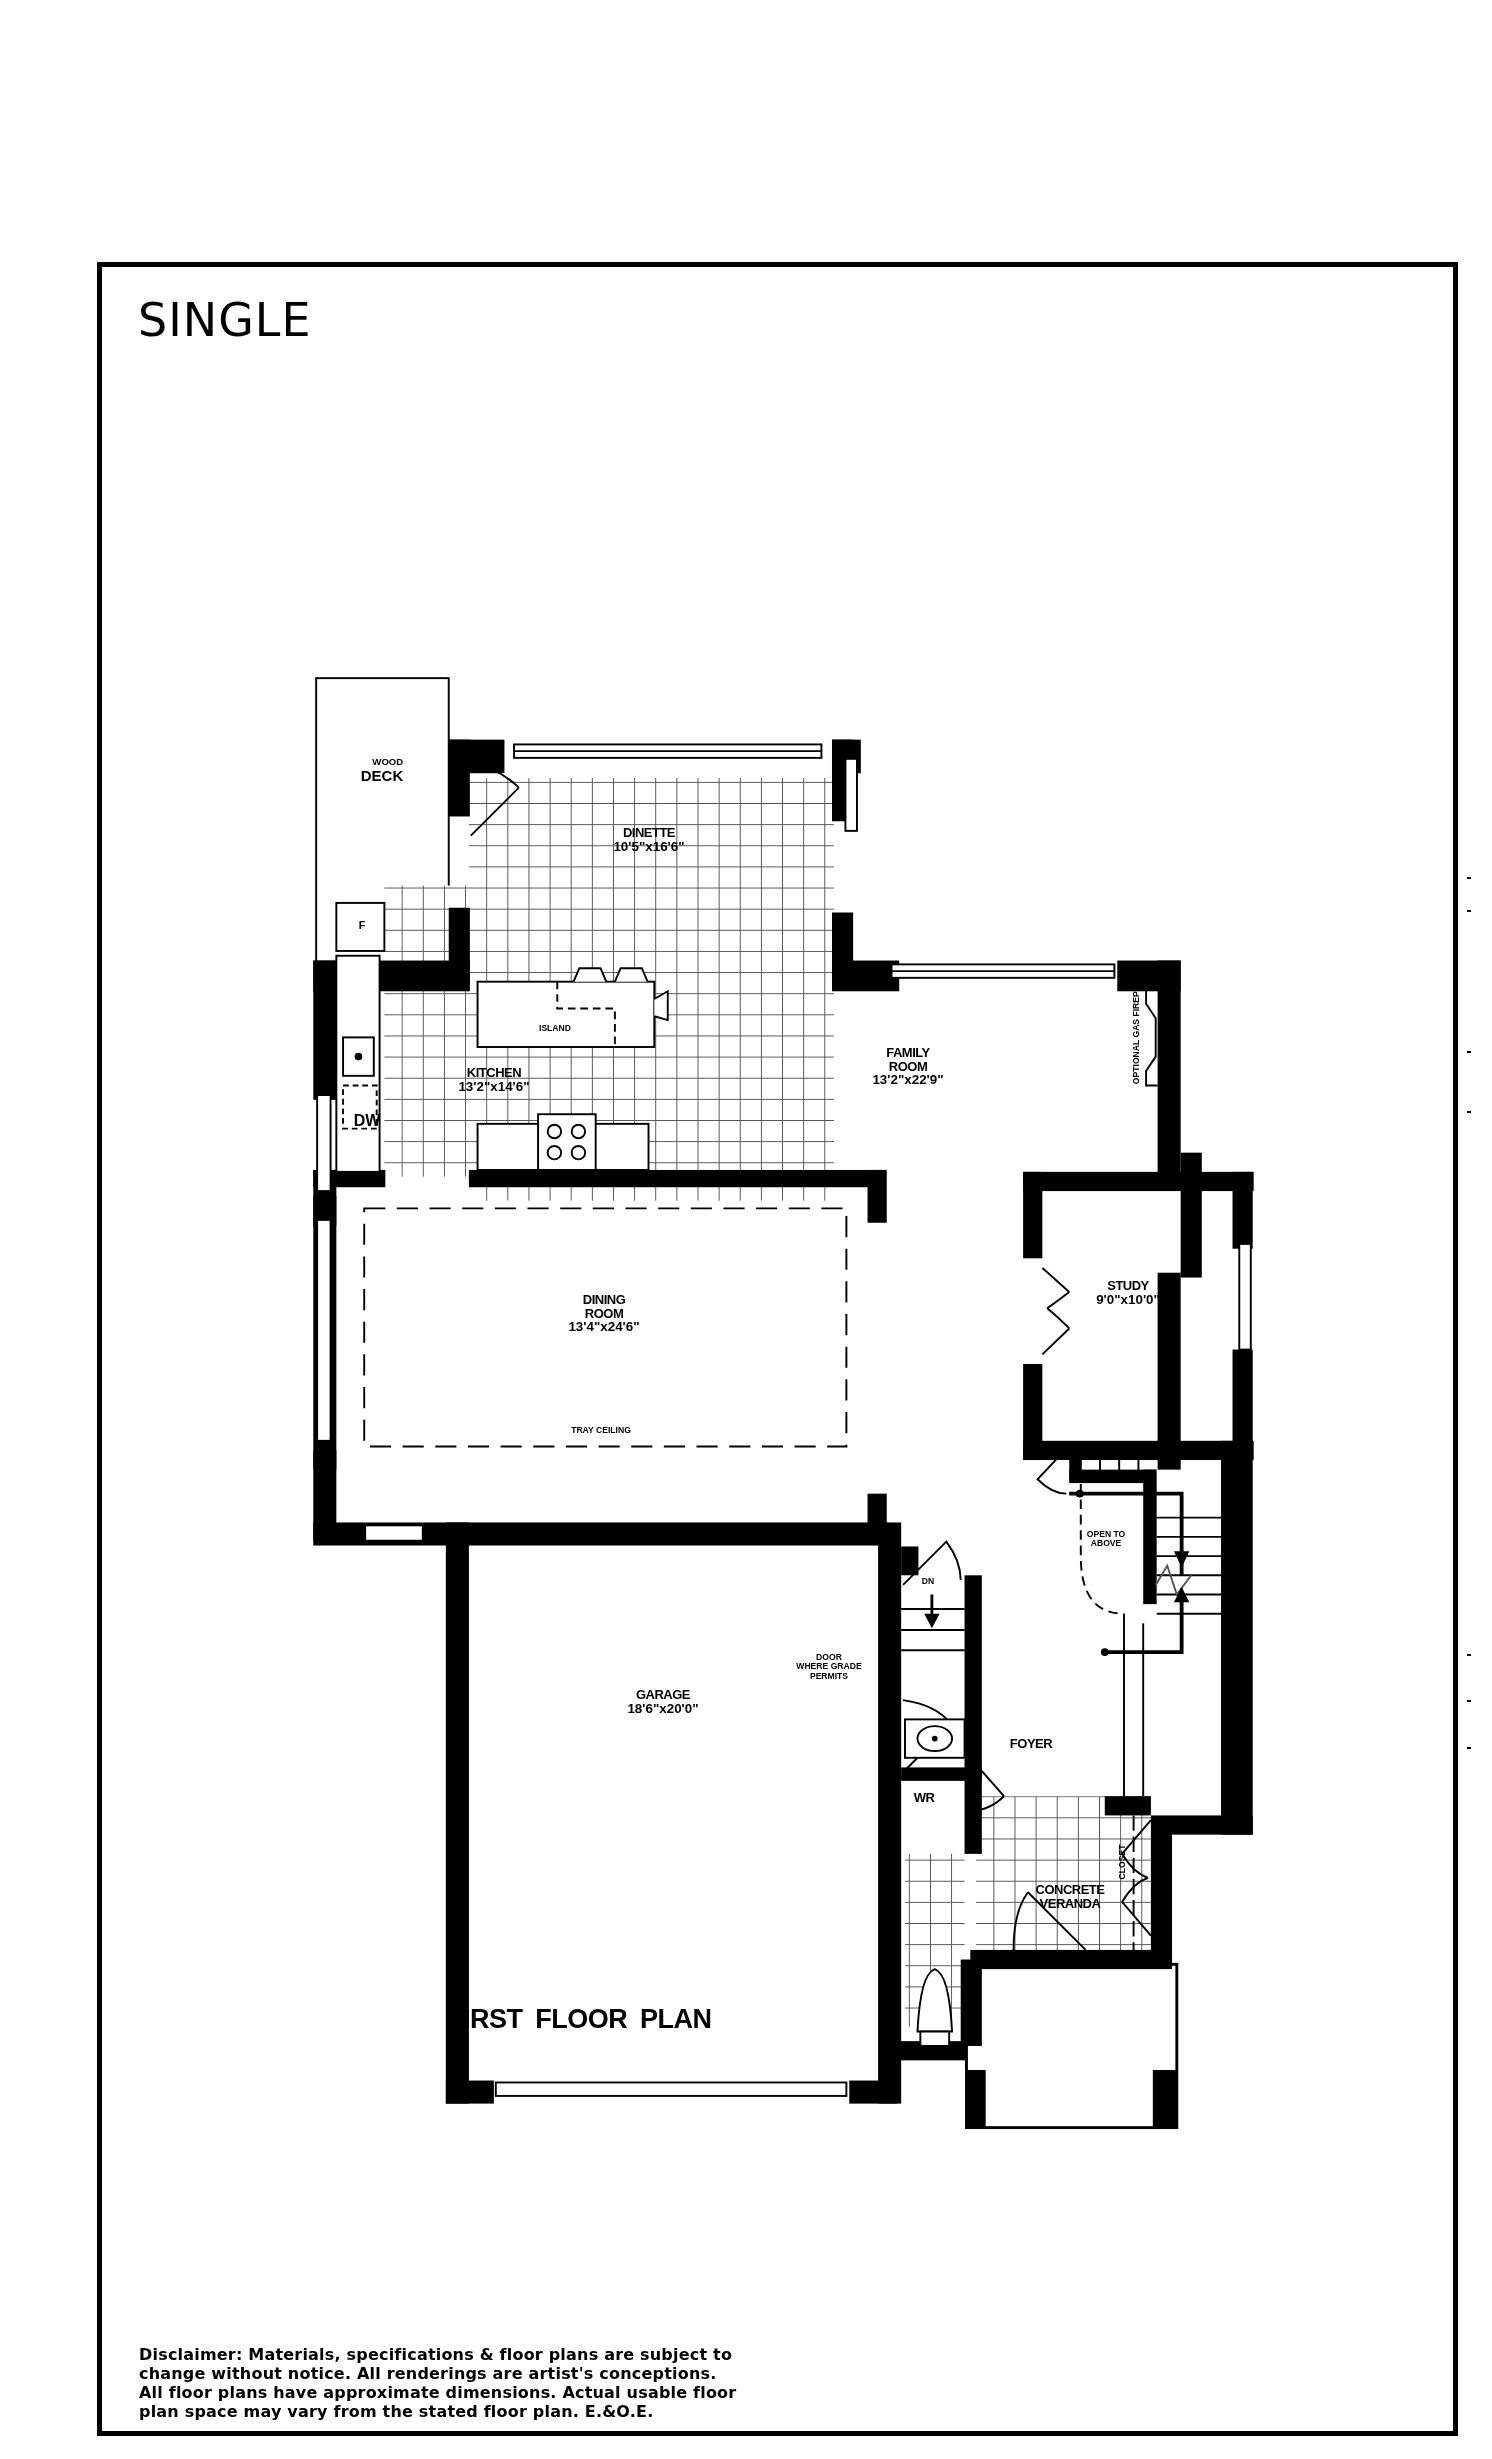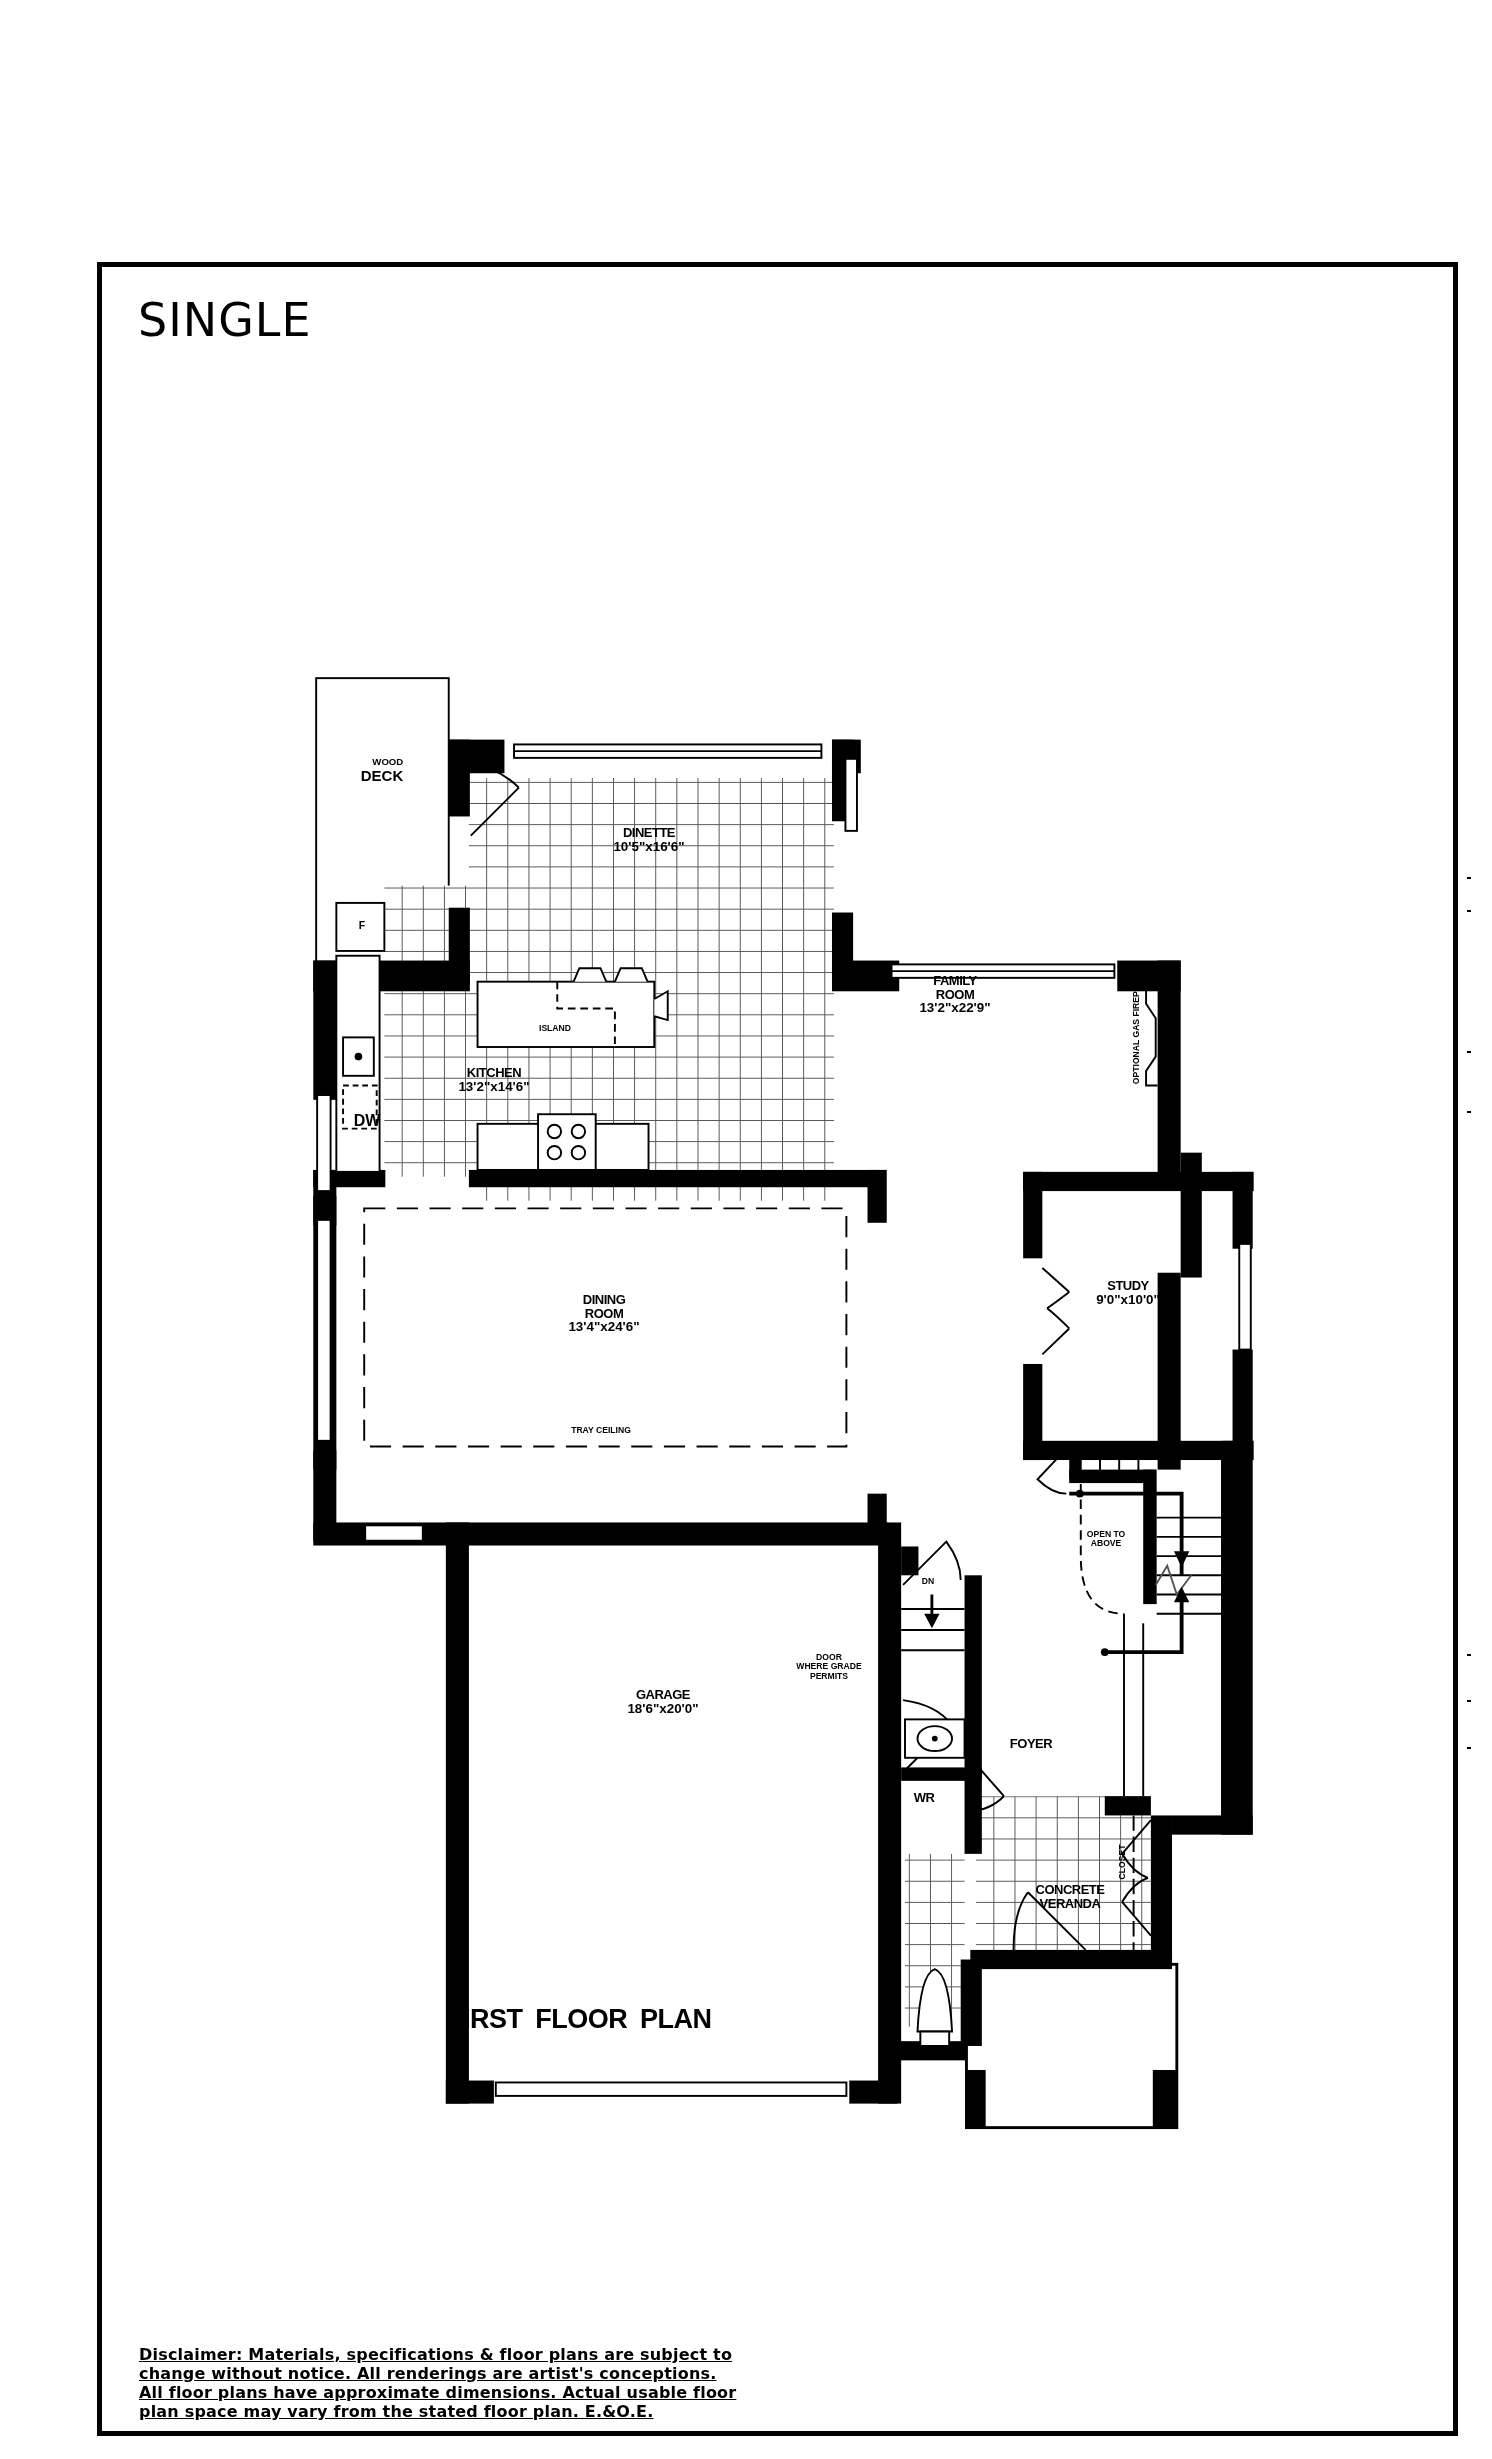--- a/index.html
+++ b/index.html
@@ -17,21 +17,21 @@
   .lbl .name { font-size:13px; letter-spacing:-0.5px; }
   .lbl .dim { font-size:13.4px; font-weight:bold; }
   .small { position:absolute; font-size:8.6px; font-weight:bold; text-align:center; line-height:1.1;
            transform:translate(-50%,0); white-space:nowrap; }
   .vert { position:absolute; font-size:8.6px; font-weight:bold; transform:rotate(-90deg);
           transform-origin:center; white-space:nowrap; }
   .plan-title { position:absolute; left:447px; top:2004px; font-size:27px; font-weight:bold;
                 text-decoration-thickness:2.9px; text-underline-offset:3.8px;
                 letter-spacing:-0.5px; word-spacing:5.8px; }
   .disclaimer { position:absolute; left:139px; top:2345px; width:596px; font-family:"DejaVu Sans", sans-serif;
-                font-size:16px; line-height:19px; font-weight:bold; letter-spacing:0.2px;text-decoration:underline; }
+                font-size:16px; line-height:19px; font-weight:bold; letter-spacing:0.2px; }
   .disclaimer div { white-space:nowrap; }
   .tick { position:absolute; left:1467px; width:3.8px; height:1.9px; background:#000; }
 </style>
 </head>
 <body>
 
 <div class="frame"></div>
 
 <div class="title-block">
   <div>SINGLE</div>
@@ -233,21 +233,21 @@
 
 <div class="lbl" style="left:494px; top:1066px;">
   <div class="name">KITCHEN</div>
   <div class="dim">13'2"x14'6"</div>
 </div>
 
 <div class="small" style="left:555px; top:1024px;">ISLAND</div>
 <div class="small" style="left:362px; top:920px; font-size:10.6px;">F</div>
 <div class="small" style="left:367px; top:1112px; font-size:16px;">DW</div>
 
-<div class="lbl" style="left:908px; top:974px;margin-left:47px;">
+<div class="lbl" style="left:908px; top:1046px;">
   <div class="name">FAMILY</div>
   <div class="name">ROOM</div>
   <div class="dim">13'2"x22'9"</div>
 </div>
 
 <div class="vert" style="left:1078px; top:1021px;">OPTIONAL GAS FIREPLACE</div>
 
 <div class="lbl" style="left:604px; top:1293px;">
   <div class="name">DINING</div>
   <div class="name">ROOM</div>

